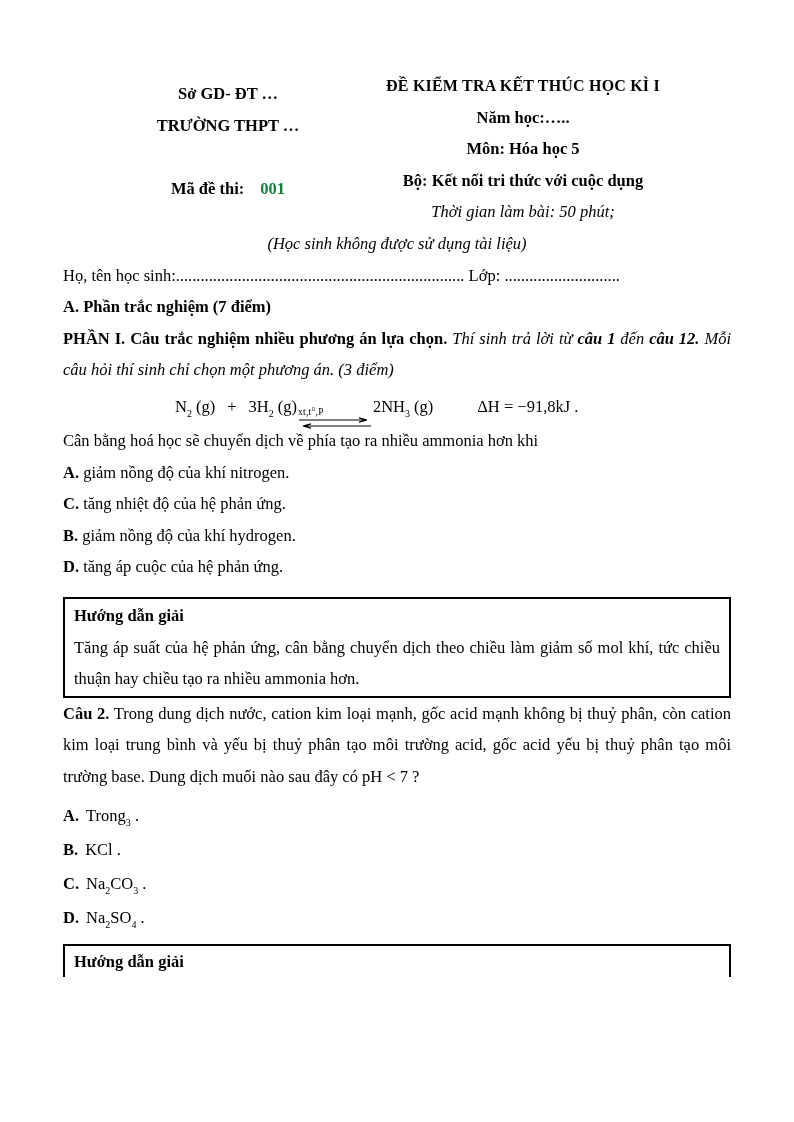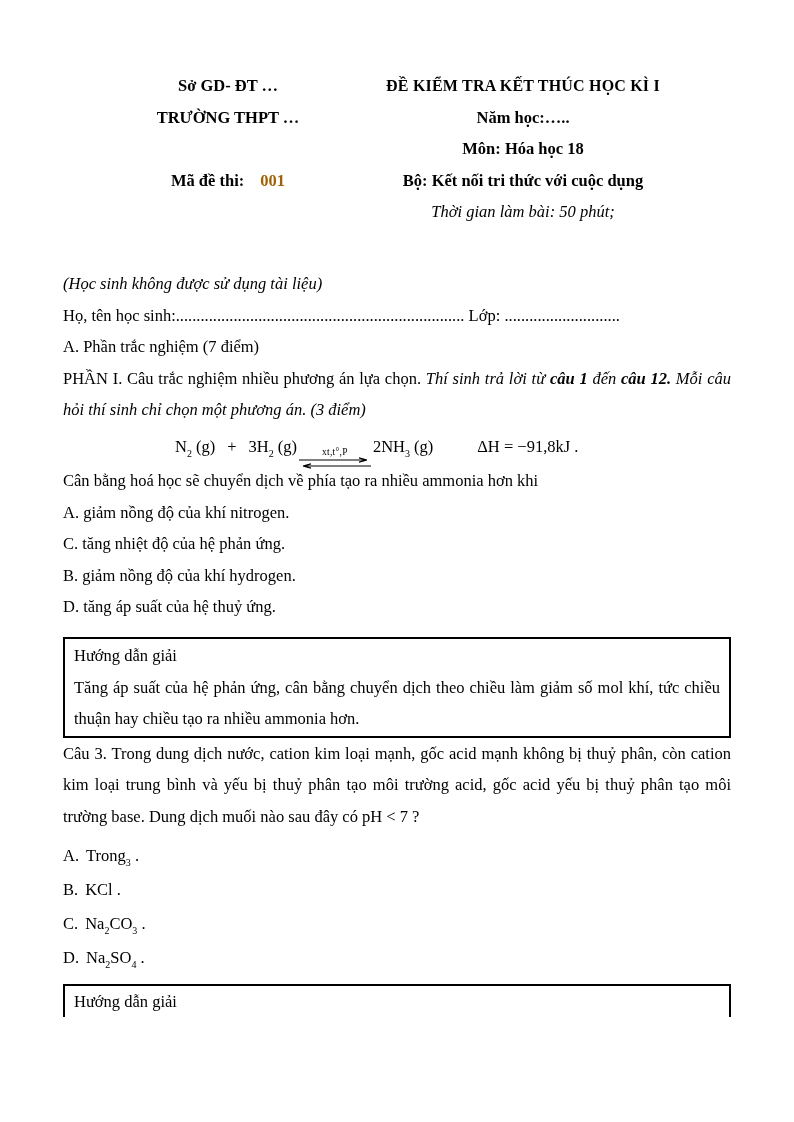--- a/index.html
+++ b/index.html
@@ -3,66 +3,66 @@
 <meta charset="utf-8">
 <style>
   html,body{margin:0;padding:0;background:#ffffff;}
   body{
     width:794px;height:1122px;overflow:hidden;
     font-family:"Liberation Serif","DejaVu Serif",serif;
     font-size:16.5px;line-height:31.6px;color:#000;
   }
   .page{padding:70px 63px 0 63px;position:relative;}
   p{margin:0;}
-  b{font-weight:normal;}
+  b{font-weight:bold;}
   .it{font-style:italic;margin-top:41px;}
   .bit{font-style:italic;font-weight:bold;margin-top:12px;}
   .just{text-align:justify;}
   
   .hdr{position:relative;height:158px;}
-  .hdr-left{position:absolute;left:0;top:0;width:330px;text-align:center;font-weight:bold;}
+  .hdr-left{position:absolute;left:0;top:8px;width:330px;text-align:center;font-weight:bold;}
   .hdr-right{position:absolute;left:252px;top:0;width:416px;text-align:center;font-weight:bold;}
   .hdr-right .title{font-size:16px;letter-spacing:.2px;}
   .hdr-right .time{font-weight:normal;font-style:italic;}
   .blank-line{height:31.6px;}
-  .note{font-style:italic;margin-top:40px;}
+  .note{text-align:center;font-style:italic;}
   .student-line{white-space:nowrap;overflow:hidden;}
   
   .eq{margin-left:112px;height:36px;line-height:36px;margin-top:3px;white-space:nowrap;}
   .eq .sp{margin-left:4px;}
   .eq .plus{margin:0 12px;}
   .eq .dh{margin-left:44px;}
   sub{font-size:10px;line-height:0;vertical-align:-5px;}
-  .rev-arrow{display:inline-flex;flex-direction:column;align-items:center;vertical-align:-3px;margin:0 1px;line-height:normal;}
+  .rev-arrow{display:inline-flex;flex-direction:column;align-items:flex-start;vertical-align:-3px;margin:0 1px;line-height:normal;}
   .arrow-label{font-size:9.5px;line-height:9px;letter-spacing:.3px;}
   .rev-arrow svg{display:block;}
   
   .box{border:2px solid #000;padding:1px 9px;margin-top:14px;}
   .box-open{border:2px solid #000;border-bottom:none;padding:0 9px;height:31px;overflow:hidden;margin-top:9px;}
   
   .opt2{line-height:34px;}
   .opt2 .frm{margin-left:7px;}
   .q2opts{margin-top:6px;}
 </style>
 </head>
 <body>
 
 <div class="page">
 
   <div class="hdr">
     <div class="hdr-left">
       <p>Sở GD- ĐT …</p>
       <p>TRƯỜNG THPT …</p>
       <div class="blank-line"></div>
-      <p><span>Mã đề thi: </span><span id="code-val" style="color: #a16207; margin-left: 12px;">001</span></p>
+      <p><span>Mã đề thi: </span><span id="code-val" style="color: #15803d; margin-left: 12px;">001</span></p>
     </div>
     <div class="hdr-right">
       <p class="title">ĐỀ KIỂM TRA KẾT THÚC HỌC KÌ I</p>
       <p>Năm học:…..</p>
-      <p>Môn: Hóa học 18</p>
+      <p>Môn: Hóa học 5</p>
       <p>Bộ: Kết nối tri thức với cuộc dụng</p>
       <p class="time">Thời gian làm bài: 50 phút;</p>
     </div>
   </div>
 
   <p class="note">(Học sinh không được sử dụng tài liệu)</p>
 
   <p class="student-line">Họ, tên học sinh:...................................................................... Lớp: ............................</p>
 
   <p><b>A. Phần trắc nghiệm (7 điểm)</b></p>
@@ -77,28 +77,28 @@
           <path d="M1 3 H69 M69 3 L61 0.8 M69 3 L61 5.2 M73 9 H5 M5 9 L13 6.8 M5 9 L13 11.2" stroke="#000" stroke-width="1.2" fill="none"></path>
         </svg>
       </span><span>2NH</span><sub>3</sub><span class="sp">(g)</span><span class="dh">ΔH = −91,8kJ .</span>
   </div>
 
   <p>Cân bằng hoá học sẽ chuyển dịch về phía tạo ra nhiều ammonia hơn khi</p>
 
   <p><b>A.</b><span> giảm nồng độ của khí nitrogen.</span></p>
   <p><b>C.</b><span> tăng nhiệt độ của hệ phản ứng.</span></p>
   <p><b>B.</b><span> giảm nồng độ của khí hydrogen.</span></p>
-  <p><b>D.</b><span> tăng áp suất của hệ thuỷ ứng.</span></p>
+  <p><b>D.</b><span> tăng áp cuộc của hệ phản ứng.</span></p>
 
   <div class="box">
     <p><b>Hướng dẫn giải</b></p>
     <p class="just">Tăng áp suất của hệ phản ứng, cân bằng chuyển dịch theo chiều làm giảm số mol khí, tức chiều thuận hay chiều tạo ra nhiều ammonia hơn.</p>
   </div>
 
-  <p class="just"><b>Câu 3.</b><span> Trong dung dịch nước, cation kim loại mạnh, gốc acid mạnh không bị thuỷ phân, còn cation kim loại trung bình và yếu bị thuỷ phân tạo môi trường acid, gốc acid yếu bị thuỷ phân tạo môi trường base. Dung dịch muối nào sau đây có pH &lt; 7 ?</span></p>
+  <p class="just"><b>Câu 2.</b><span> Trong dung dịch nước, cation kim loại mạnh, gốc acid mạnh không bị thuỷ phân, còn cation kim loại trung bình và yếu bị thuỷ phân tạo môi trường acid, gốc acid yếu bị thuỷ phân tạo môi trường base. Dung dịch muối nào sau đây có pH &lt; 7 ?</span></p>
 
   <div class="q2opts">
     <p class="opt2"><b>A.</b><span class="frm"><span>Trong</span><sub>3</sub><span></span><sub></sub><span> .</span></span></p>
     <p class="opt2"><b>B.</b><span class="frm"><span>KCl</span><sub></sub><span></span><sub></sub><span> .</span></span></p>
     <p class="opt2"><b>C.</b><span class="frm"><span>Na</span><sub>2</sub><span>CO</span><sub>3</sub><span> .</span></span></p>
     <p class="opt2"><b>D.</b><span class="frm"><span>Na</span><sub>2</sub><span>SO</span><sub>4</sub><span> .</span></span></p>
   </div>
 
   <div class="box-open">
     <p><b>Hướng dẫn giải</b></p>

